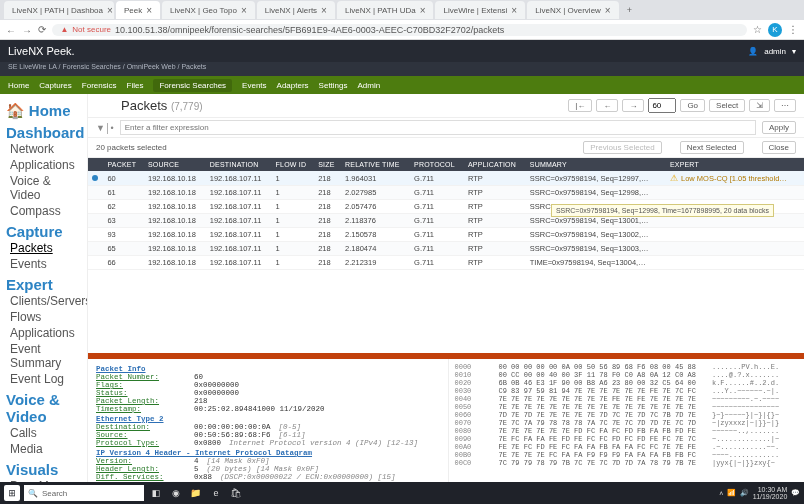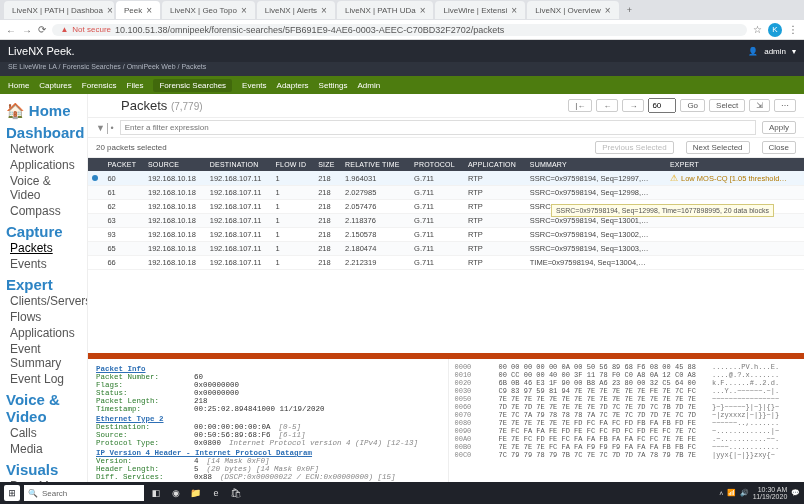--- a/index.html
+++ b/index.html
@@ -32,39 +32,39 @@
 
   .main { flex: 1; display: flex; flex-direction: column; overflow: hidden; }
   .page-title { padding: 4px 8px; font-size: 13px; color: #333; display: flex; align-items: center; justify-content: space-between; margin-left: 25px; }
   .page-title .count { color: #999; font-size: 10px; }
   .title-controls { display: flex; align-items: center; gap: 4px; }
   .title-controls input { width: 28px; font-size: 8px; padding: 1px 2px; }
   .btn { border: 1px solid #ccc; background: #fff; padding: 1px 6px; font-size: 8px; border-radius: 2px; color: #555; }
   .filter-row { display: flex; align-items: center; gap: 6px; padding: 2px 8px; border-top: 1px solid #eee; border-bottom: 1px solid #eee; }
   .filter-row input { flex: 1; border: 1px solid #ddd; padding: 2px 4px; font-size: 8px; }
   .sel-row { display: flex; justify-content: space-between; align-items: center; padding: 3px 8px; font-size: 8px; color: #555; }
-  .sel-row .right { display: flex; gap: 12px; }
+  .sel-row .right { display: flex; gap: 18px; }
 
   
   .tbl-wrap { flex: 1; overflow: hidden; border-top: 1px solid #eee; }
   table { width: 100%; border-collapse: collapse; font-size: 7.5px; }
   th { background: #3e4450; color: #fff; font-weight: 400; text-align: left; padding: 3px 4px; text-transform: uppercase; font-size: 7px; letter-spacing: .2px; }
   td { padding: 2px 4px; border-bottom: 1px solid #f2f2f2; color: #444; white-space: nowrap; }
   tr:nth-child(even) td { background: #fafbfc; }
   tr.hl td { background: #eef6fd; }
   .dot { width: 6px; height: 6px; border-radius: 50%; background: #2d84c4; display: inline-block; }
   .warn-cell { color: #b07800; display: flex; align-items: center; gap: 3px; }
   .warn-ic { color: #e6a400; font-size: 9px; }
   .tooltip { position: absolute; background: #fffde7; border: 1px solid #d4c97a; padding: 2px 4px; font-size: 7px; color: #555; }
 
   
   .bottom { display: flex; border-top: 6px solid #c2410c; height: 129px; }
   .pkt-info { flex: 1; padding: 4px 8px; font-size: 7.5px; overflow: hidden; font-family: "Courier New", monospace; }
   .pkt-info .line { display: flex; gap: 8px; }
-  .pkt-info .k { color: #2a7a2a; width: 90px; }
+  .pkt-info .k { color: #2a7a2a; width: 90px; text-decoration: underline; }
   .pkt-info .v { color: #333; }
   .pkt-info .hdr { color: #2d6fb5; text-decoration: underline; margin-top: 2px; font-weight: bold;}
   .pkt-info .note { color: #888; font-style: italic; }
   .hex { flex: 1; padding: 4px 6px; font-family: "Courier New", monospace; font-size: 7px; color: #555; border-left: 1px solid #eee; overflow: hidden; }
   .hex .row { display: flex; gap: 16px; white-space: nowrap; }
   .hex .off { color: #888; width: 28px; }
   .hex .asc { color: #777; }
 
   
   .taskbar { position: absolute; bottom: 0; left: 0; right: 0; height: 22px; background: #1f2229; display: flex; align-items: center; padding: 0 4px; gap: 4px; }
@@ -418,20 +418,25 @@
             <span class="off">0020</span>
             <span>6B 0B 46 E3 1F 90 00 B8 A6 23 80 00 32 C5 64 00</span>
             <span class="asc">k.F......#..2.d.</span>
           </div>
           <div class="row">
             <span class="off">0030</span>
             <span>C9 83 97 59 81 94 7E 7E 7E 7E 7E 7E FE 7E 7C FC</span>
             <span class="asc">...Y..~~~~~~.~|.</span>
           </div>
           <div class="row">
+            <span class="off">0040</span>
+            <span>7E 7E 7E 7E 7E 7E 7E 7E 7E FE 7E FE 7E 7E 7E 7E</span>
+            <span class="asc">~~~~~~~~~.~.~~~~</span>
+          </div>
+          <div class="row">
             <span class="off">0050</span>
             <span>7E 7E 7E 7E 7E 7E 7E 7E 7E 7E 7E 7E 7E 7E 7E 7E</span>
             <span class="asc">~~~~~~~~~~~~~~~~</span>
           </div>
           <div class="row">
             <span class="off">0060</span>
             <span>7D 7E 7D 7E 7E 7E 7E 7E 7D 7C 7E 7D 7C 7B 7D 7E</span>
             <span class="asc">}~}~~~~~}|~}|{}~</span>
           </div>
           <div class="row">

